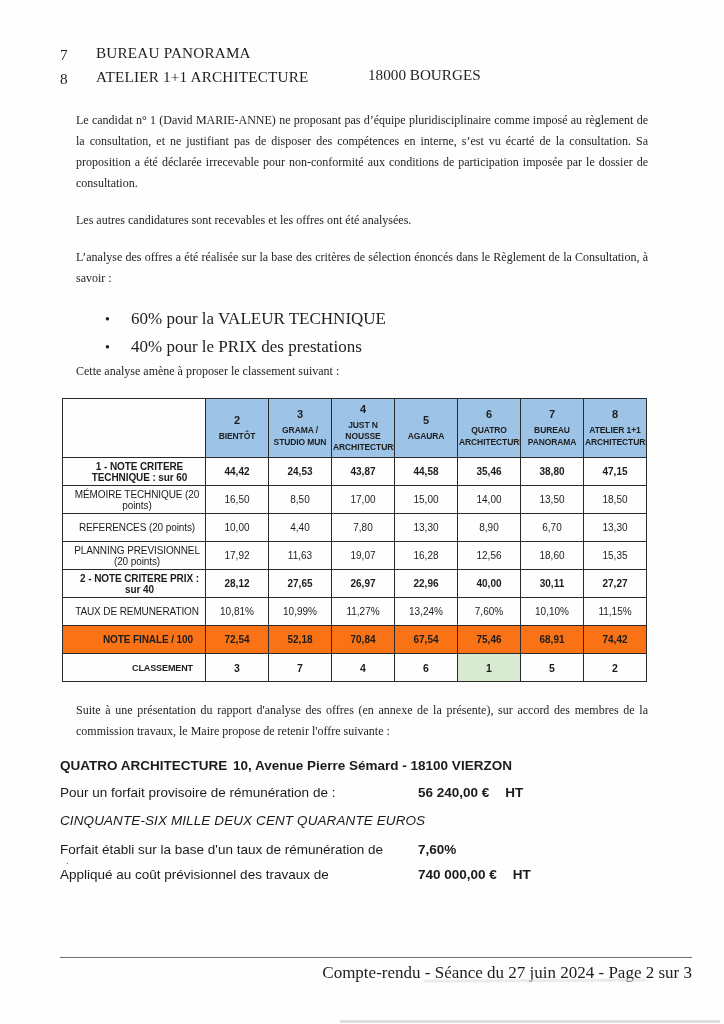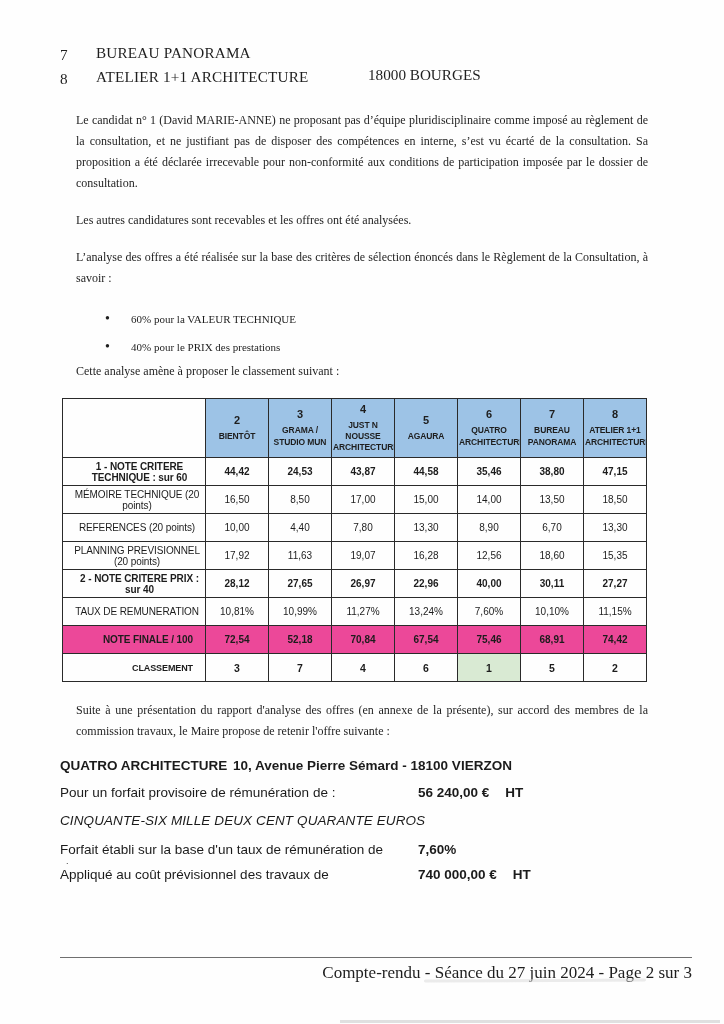--- a/index.html
+++ b/index.html
@@ -29,39 +29,39 @@
   .para { font-size: 12px; line-height: 21px; text-align: justify; margin: 16px; }
   .para.no-justify { text-align: left; }
   .p-exclusion { margin-top: 14px; }
   .p-recevables { margin-top: 0px; }
   .p-criteres { margin-top: 6px; }
   .p-classement { margin-top: 0px; }
   .p-proposition { margin-top: 18px; }
   .p-conclusion { margin-top: 18px; }
 
   ul.criteria { list-style: none; margin: 0; padding: 0 0 0 45px; }
-  ul.criteria li { line-height: 27px; font-size: 11px; }
+  ul.criteria li { line-height: 27px; font-size: 17px; }
   ul.criteria li::before { content: "\2022"; display: inline-block; width: 26px; font-size: 14px; }
 
   
   table.score { border-collapse: collapse; margin: 8px 0 0 2px; table-layout: fixed; width: 584px;
                 font-family: "Liberation Sans", sans-serif; }
   table.score col.c-label { width: 143px; }
   table.score col.c-data { width: 63px; }
   table.score th, table.score td { border: 1px solid #2a2a2a; overflow: hidden; }
   th.th-empty { border: none; background: transparent; }
   th.th-firm { background: #9dc3e6; height: 54px; text-align: center; vertical-align: middle; padding: 2px 1px; }
   .col-num { font-size: 11px; font-weight: bold; margin-bottom: 5px; }
   .col-name { font-size: 8.5px; font-weight: bold; line-height: 1.3; letter-spacing: -0.1px; }
   table.score td { height: 25px; text-align: center; font-size: 10px; color: #1c1c1c; }
   td.td-label { text-align: left; padding-left: 7px; font-size: 9px; letter-spacing: -0.1px; }
   tr.row-bold td { font-weight: bold; }
   tr.row-bold td.td-label { padding-left: 12px; }
   tr.row-money td { font-size: 9.5px; }
-  tr.row-finale td { background: #ec4899; font-weight: bold; }
+  tr.row-finale td { background: #f97316; font-weight: bold; }
   tr.row-finale td.td-label, tr.row-rank td.td-label { text-align: right; padding-right: 12px; padding-left: 0; }
   tr.row-rank td { font-weight: bold; font-size: 10.5px; }
   tr.row-rank td.td-label { font-size: 9px; }
   td.winner-cell { background: #d9ead3; }
 
   
   .award { font-family: "Liberation Sans", sans-serif; font-size: 13.5px; color: #1b1b1b; }
   .award-winner { display: flex; margin-top: 6px; font-weight: bold; }
   .aw-name { width: 173px; }
   .award-line { display: flex; align-items: baseline; }

